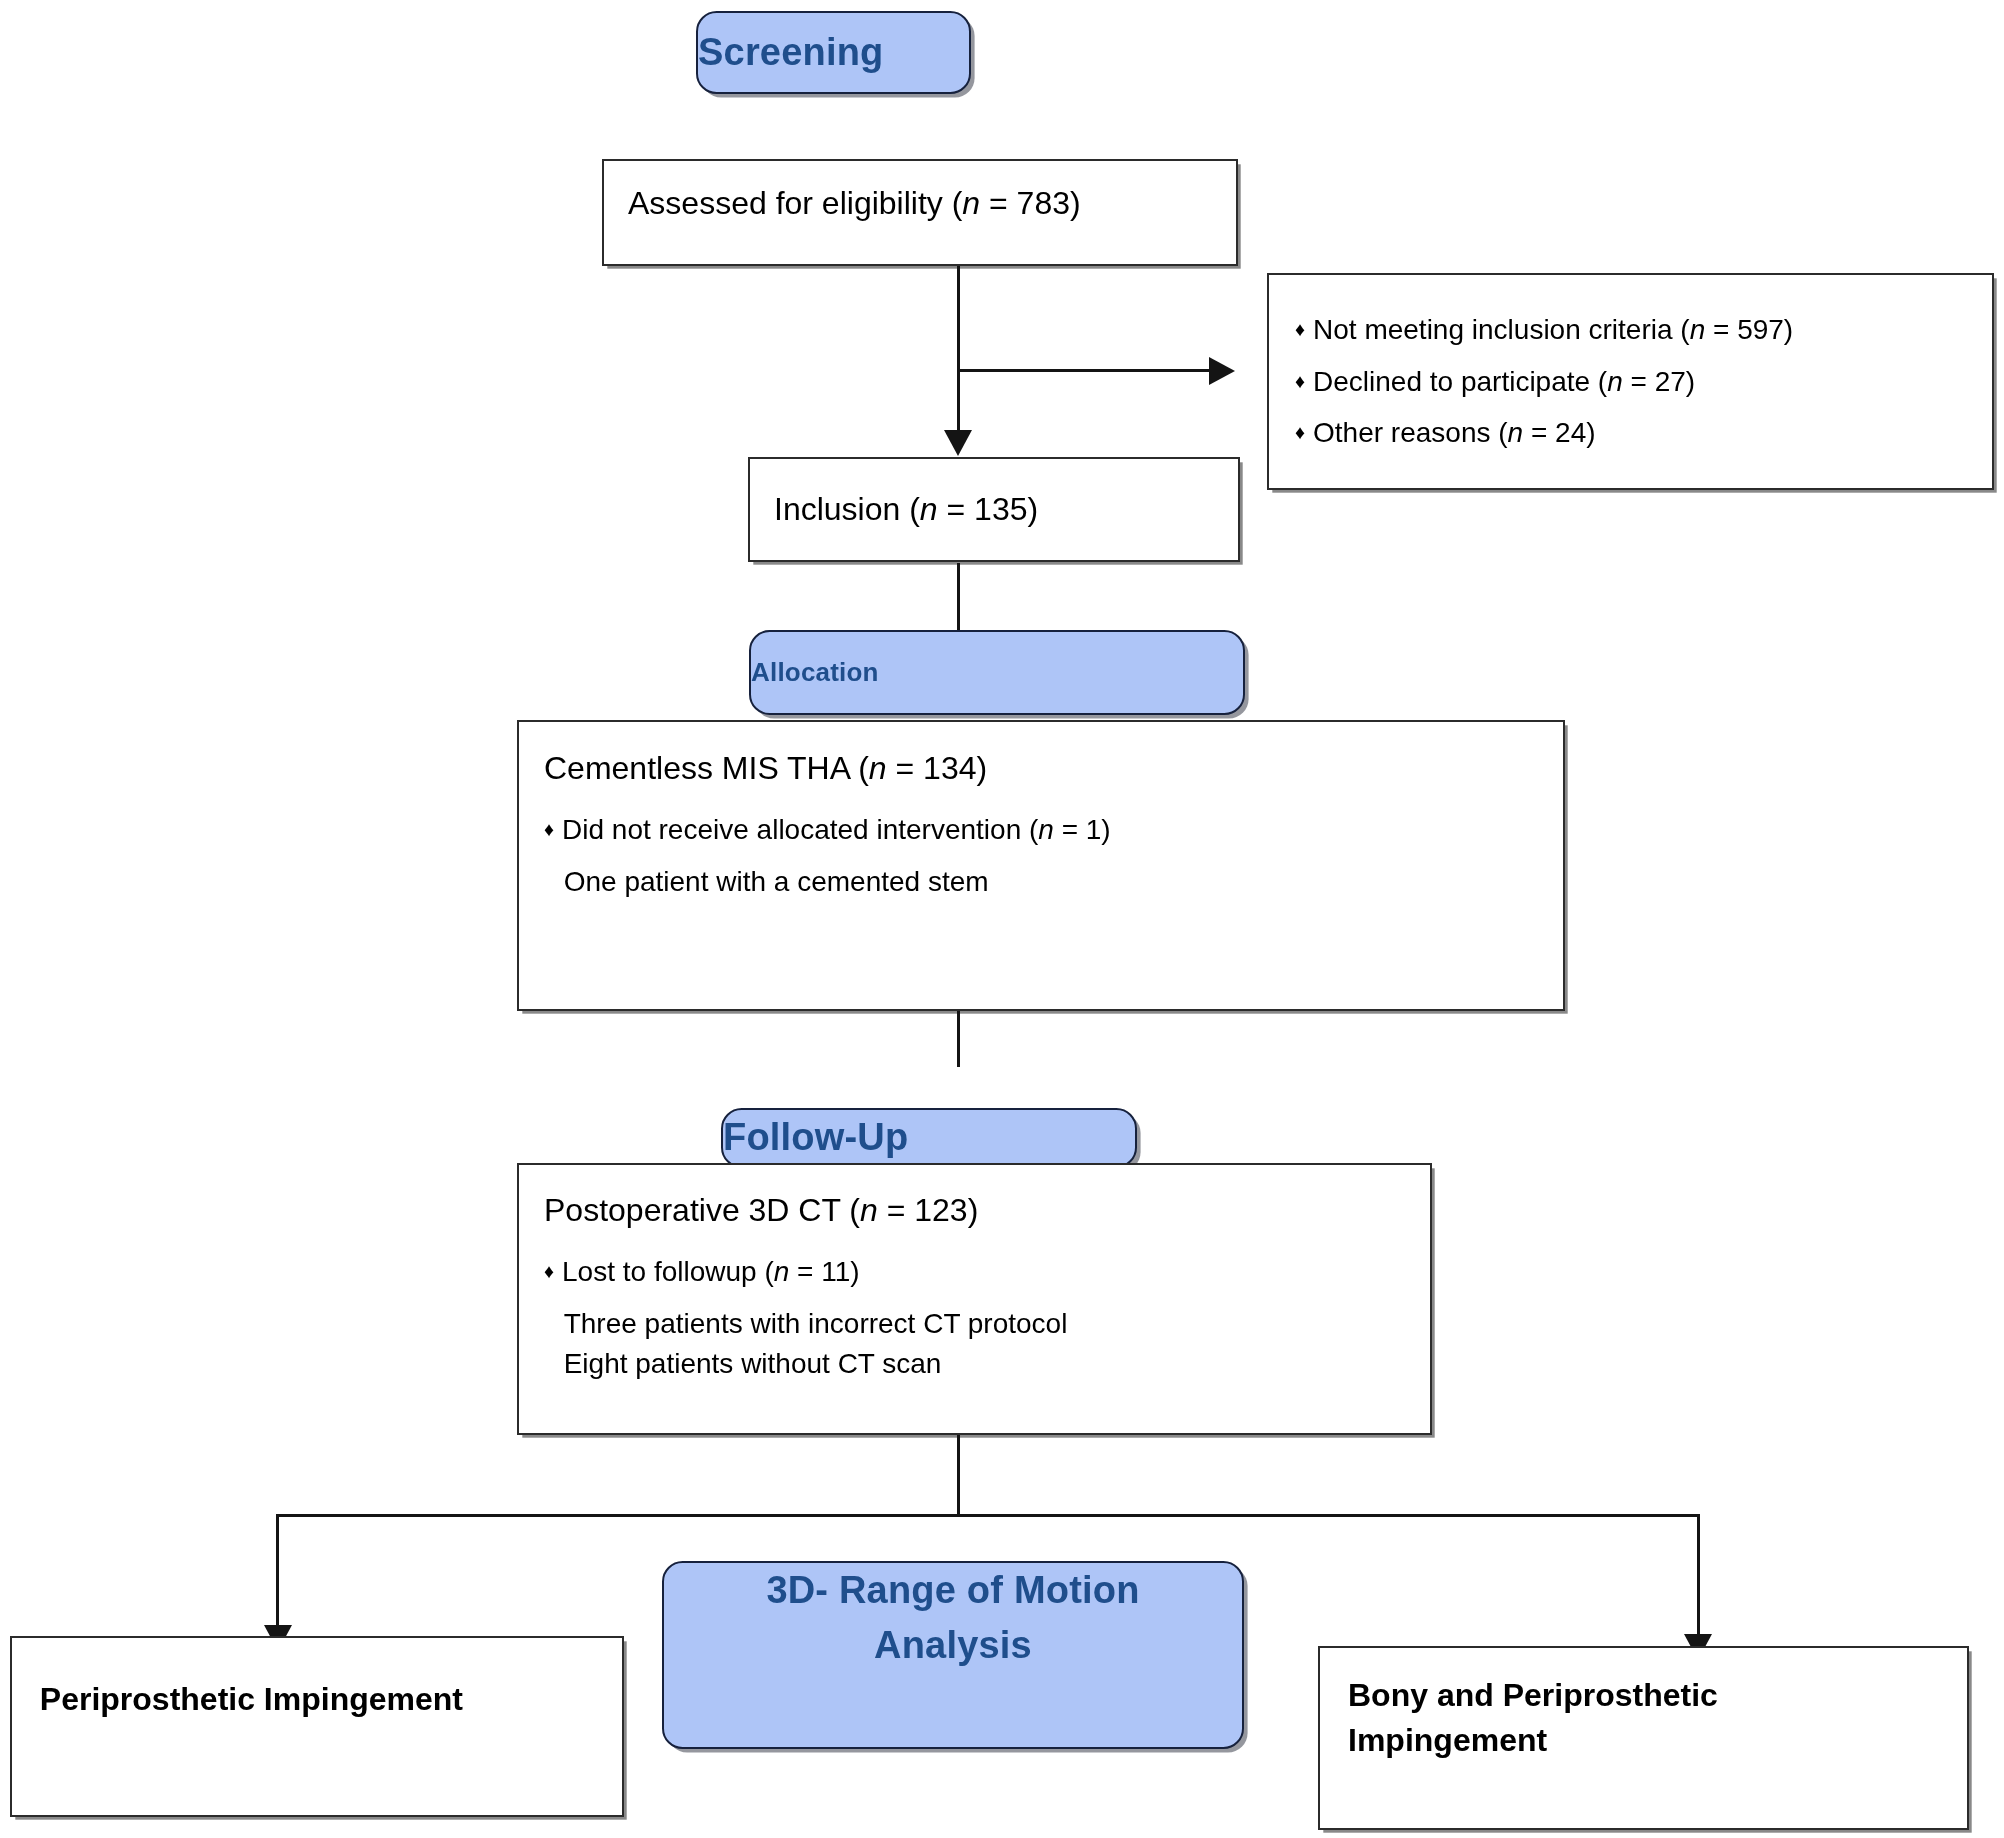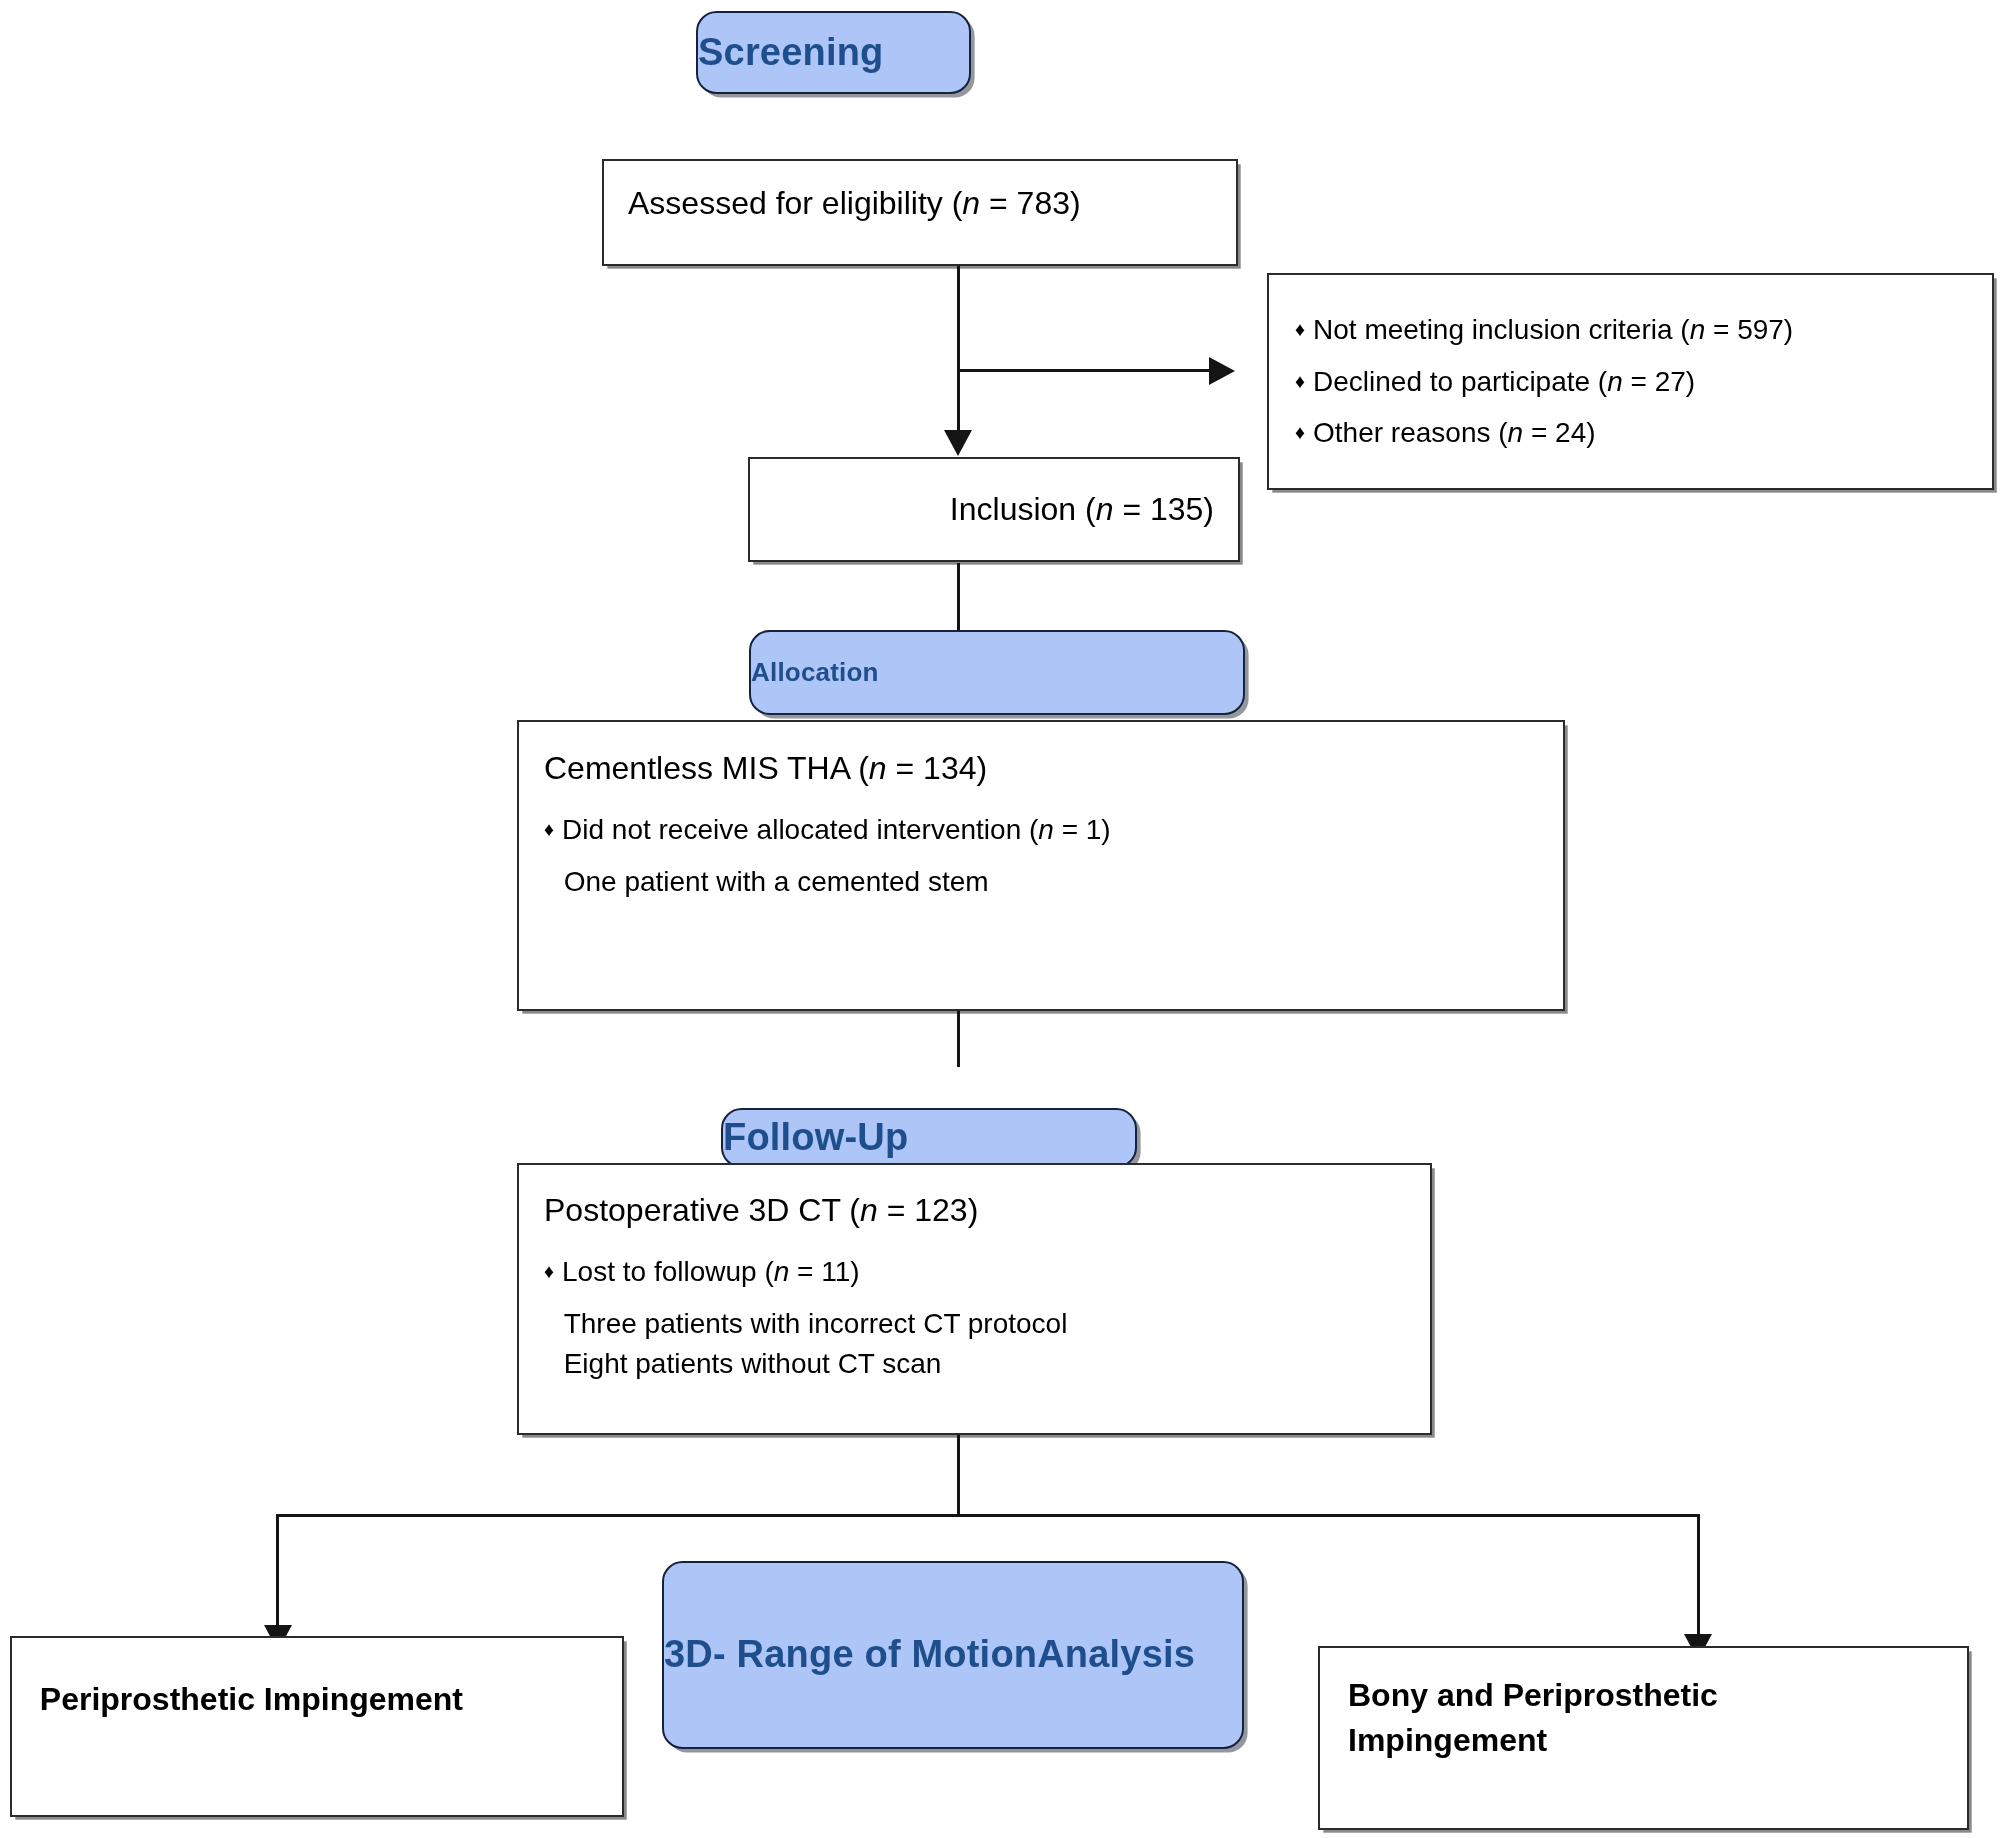--- a/index.html
+++ b/index.html
@@ -30,21 +30,21 @@
     border:2.2px solid #2b2b2b;
     box-sizing:border-box;
     box-shadow:4px 4px 0 -1.3px rgba(40,40,40,.55);
   }
   .box .inner{
     position:absolute;left:0;top:0;right:0;bottom:0;
     padding:19.7px 24px;
     box-sizing:border-box;
     display:flex;flex-direction:column;justify-content:flex-start;
   }
-  .box.center .inner{align-items:flex-end;justify-content:center;}
+  .box.center .inner{align-items:flex-start;justify-content:center;}
 
   .line{font-size:32px;line-height:1.42;white-space:nowrap;}
   .bullet-row{display:flex;align-items:flex-start;gap:8px;font-size:28px;line-height:1.42;}
   .dia{font-size:19.7px;line-height:1.95;}
   .sub{font-size:28px;line-height:1.42;padding-left:19.7px;}
   .gap-s{height:11.6px;}
   .gap-m{height:19px;}
   i.n{font-style:italic;}
   .bold{font-weight:bold;}
 
@@ -151,21 +151,21 @@
     </div>
   </div>
 
   <div class="vline" style="left:957px;top:1435px;height:81px;"></div>
   <div class="hline" style="left:276px;top:1514px;width:1423px;"></div>
   <div class="vline" style="left:276px;top:1514px;height:114px;"></div>
   <div class="arrow-d" style="left:264px;top:1625px;"></div>
   <div class="vline" style="left:1697px;top:1514px;height:123px;"></div>
   <div class="arrow-d" style="left:1684px;top:1634px;"></div>
 
-  <div class="phase" style="left:662px;top:1561px;width:582px;height:188px;font-size:38px;flex-direction:row;">
+  <div class="phase" style="left:662px;top:1561px;width:582px;height:188px;font-size:38px;flex-direction:column;">
     <span>3D- Range of Motion</span>
     <span>Analysis</span>
   </div>
 
   <div class="box" style="left:9.8px;top:1636px;width:614px;height:181px;">
     <div class="inner" style="padding:39px 28px;">
       <div class="line bold">Periprosthetic Impingement</div>
     </div>
   </div>
 

